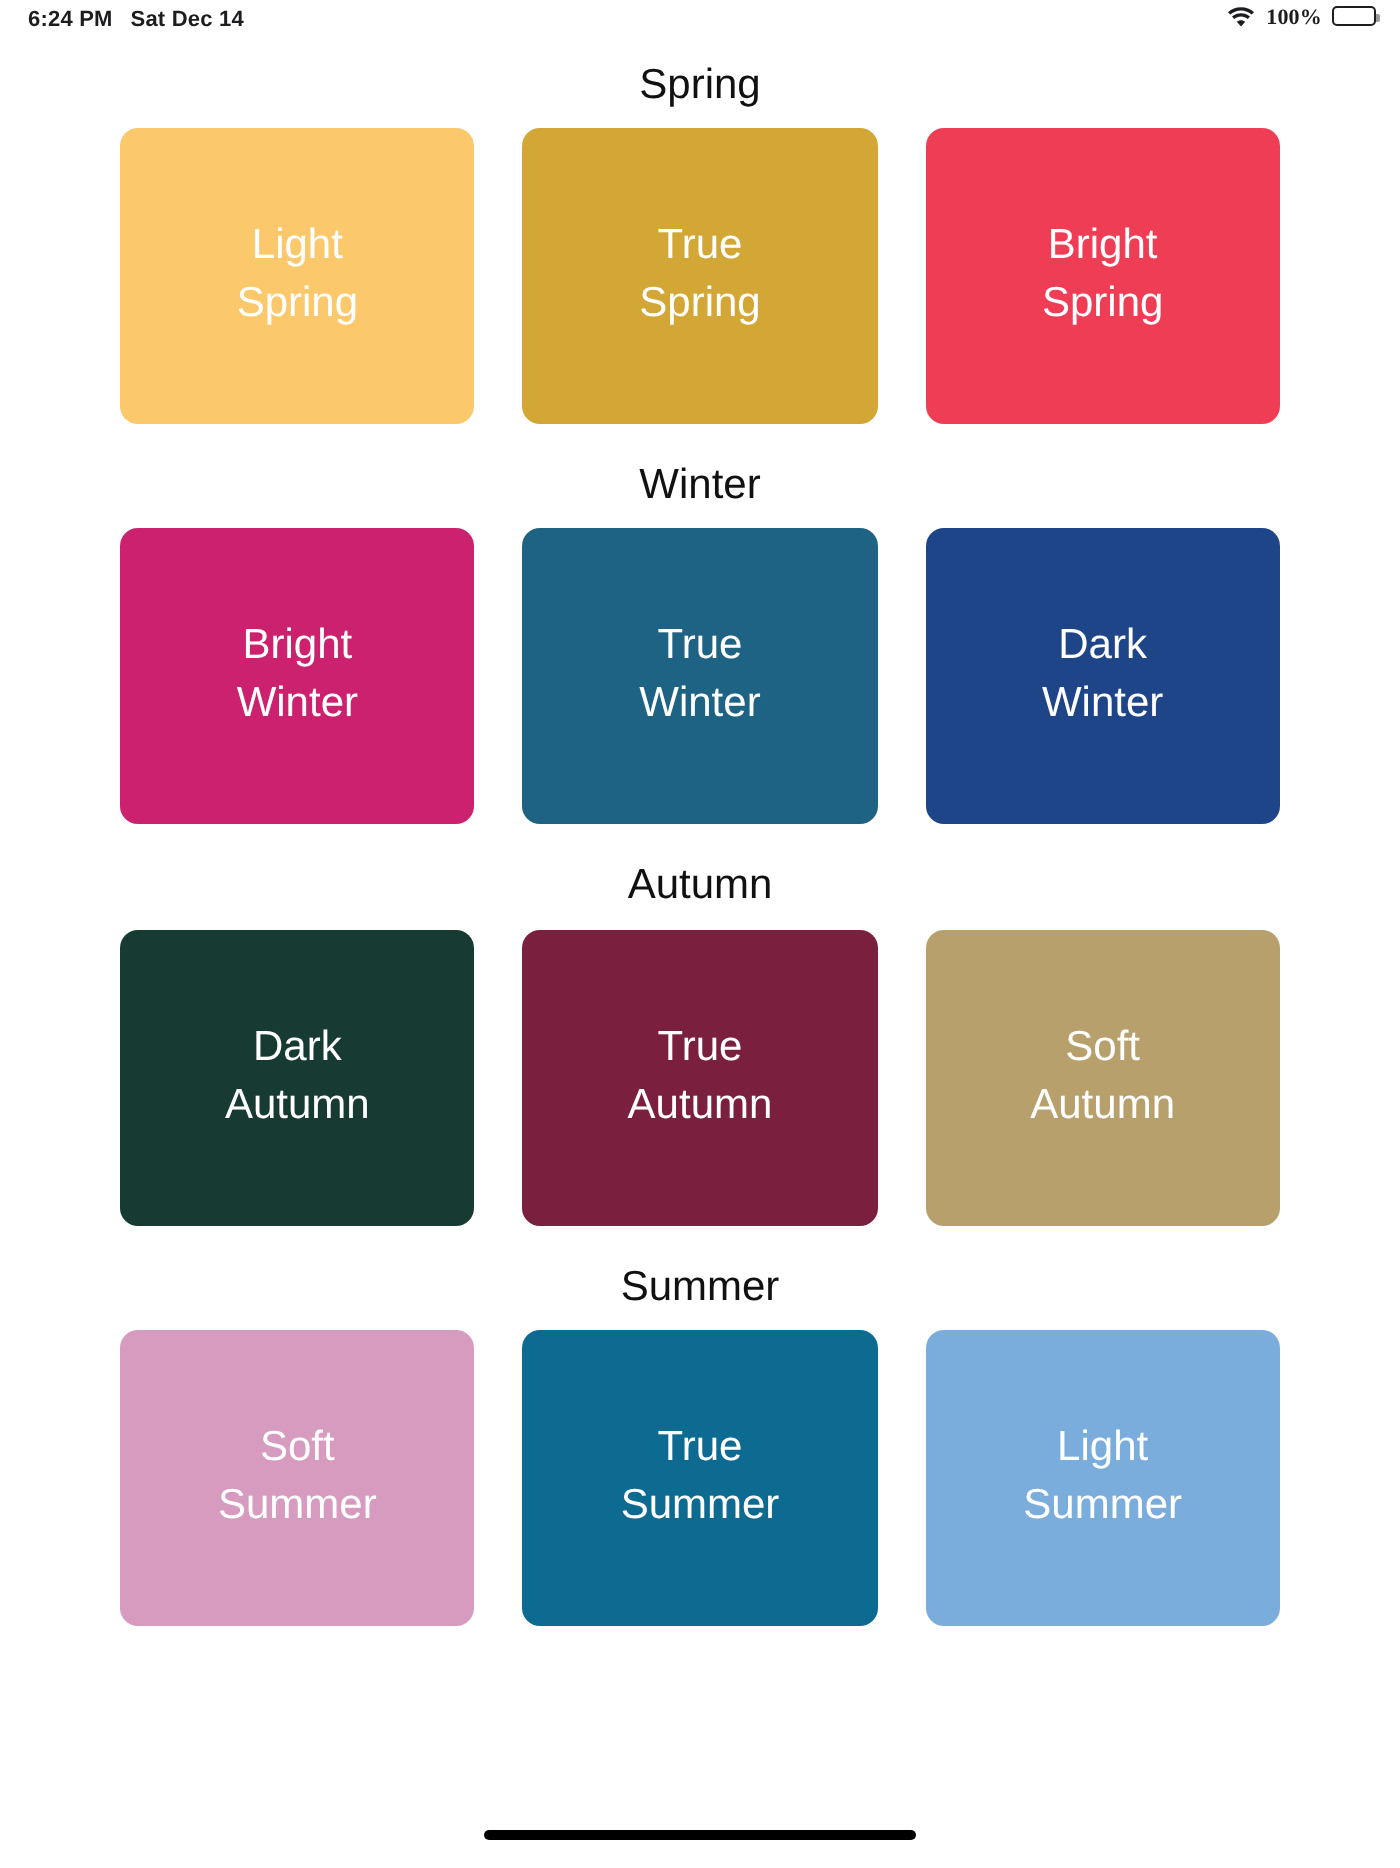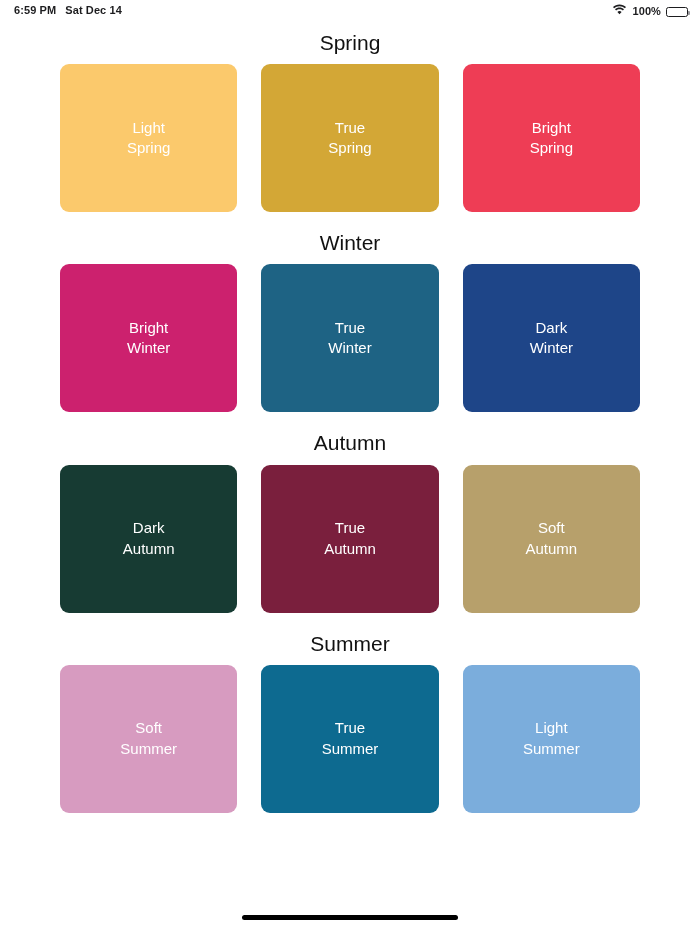--- a/index.html
+++ b/index.html
@@ -25,21 +25,21 @@
     flex: 0 0 20px;
     display: flex;
     align-items: center;
     justify-content: space-between;
     padding: 0 12px 0 14px;
     font-size: 11px;
     color: #1d1d1f;
     letter-spacing: 0.1px;
   }
   .status-left { display: flex; align-items: center; gap: 9px; }
-  .status-right { display: flex; align-items: flex-end; gap: 5px; }
+  .status-right { display: flex; align-items: flex-start; gap: 5px; font-family: Liberation Serif, serif; }
   .status-time { font-weight: 600; font-size: 11px; }
   .status-date { font-weight: 600; font-size: 11px; }
   .battery-pct { font-weight: 600; font-size: 11px; }
   .wifi-icon { display: block; }
   .battery-icon {
     position: relative;
     width: 22px;
     height: 10px;
     border: 1px solid #1d1d1f;
     border-radius: 2.5px;
@@ -97,21 +97,21 @@
     column-gap: 24px;
   }
   .swatch {
     height: 148px;
     border-radius: 9px;
     display: flex;
     flex-direction: column;
     align-items: center;
     justify-content: center;
     color: #ffffff;
-    font-size: 15px;
+    font-size: 21px;
     line-height: 1.38;
     text-align: center;
     user-select: none;
   }
   .swatch-line { display: block; }
 
   
   .home-bar-wrap {
     flex: 0 0 34px;
     display: flex;
@@ -125,21 +125,21 @@
     background: #000000;
   }
 </style>
 </head>
 <body>
 
 <div class="screen">
 
   <div class="status-bar">
     <div class="status-left">
-      <span class="status-time">6:59 PM</span>
+      <span class="status-time">6:24 PM</span>
       <span class="status-date">Sat Dec 14</span>
     </div>
     <div class="status-right">
       <span class="wifi-icon">
         <svg width="15" height="11" viewBox="0 0 15 11" aria-hidden="true">
           <path d="M7.5 2.2c2.1 0 4 .8 5.4 2.1l1.1-1.2C12.3 1.5 10 .6 7.5.6S2.7 1.5 1 3.1l1.1 1.2C3.5 3 5.4 2.2 7.5 2.2z" fill="#1d1d1f"></path>
           <path d="M7.5 5.2c1.3 0 2.5.5 3.4 1.3l1.1-1.2C10.8 4.2 9.2 3.6 7.5 3.6S4.2 4.2 3 5.3l1.1 1.2c.9-.8 2.1-1.3 3.4-1.3z" fill="#1d1d1f"></path>
           <path d="M7.5 10.3l2.1-2.4c-.6-.5-1.3-.8-2.1-.8s-1.5.3-2.1.8l2.1 2.4z" fill="#1d1d1f"></path>
         </svg>
       </span>

